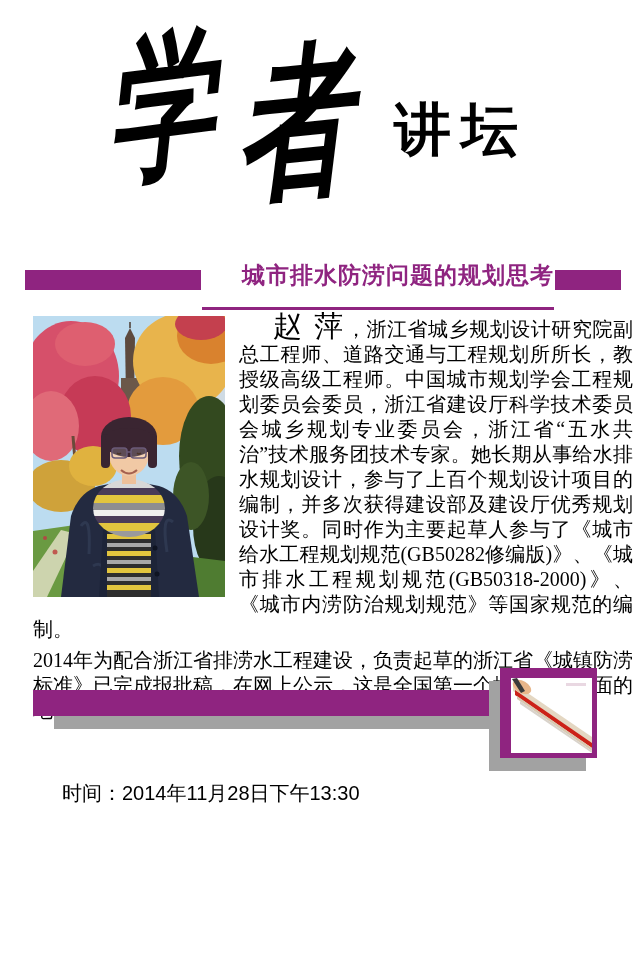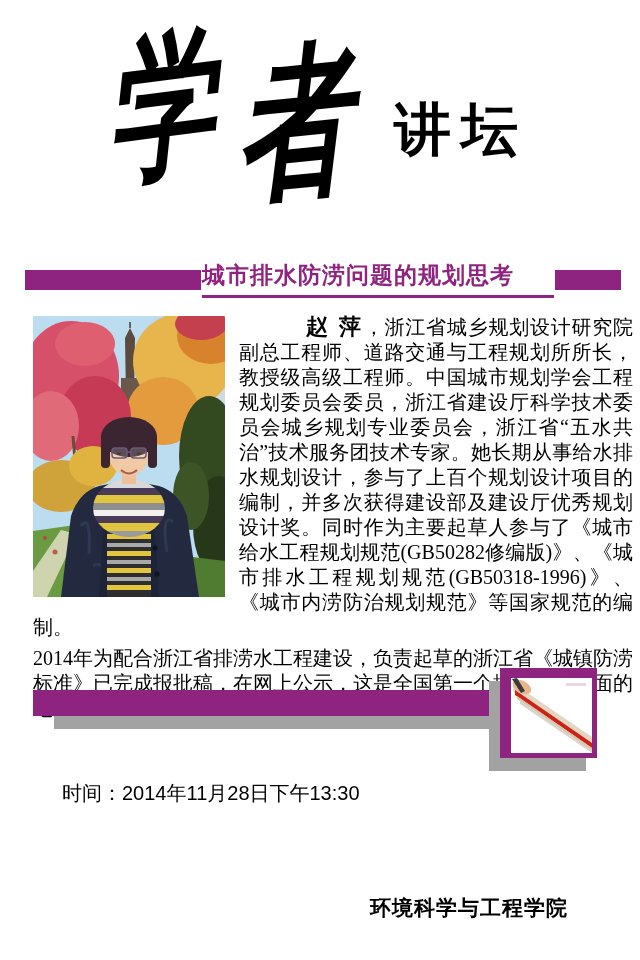--- a/index.html
+++ b/index.html
@@ -18,31 +18,31 @@
   .char-zhe{left:232px;top:46px;font-size:164px;transform:scaleX(.70) rotate(-4deg);transform-origin:left top;}
   .masthead-sub{position:absolute;left:394px;top:93px;font-size:57px;line-height:1.25;
     font-weight:bold;letter-spacing:10px;font-family:"DejaVu Serif",serif;white-space:nowrap;}
 
   
   .bar{position:absolute;background:var(--accent);}
   .bar-left{left:25px;top:270px;width:176px;height:20px;}
   .bar-right{left:555px;top:270px;width:66px;height:20px;}
   .banner-title{position:absolute;left:202px;top:260px;width:352px;
     font-size:23px;font-weight:bold;letter-spacing:1px;color:var(--accent);
-    text-align:left;font-family:"DejaVu Serif",serif;white-space:nowrap;
-    padding-bottom:4px;border-bottom:3px solid var(--accent);}
+    text-align:right;font-family:"DejaVu Serif",serif;white-space:nowrap;
+    padding-bottom:16px;border-bottom:3px solid var(--accent);}
 
   
   .bio{position:absolute;left:33px;top:314px;width:600px;
     font-size:20px;line-height:25px;text-align:justify;}
   .photo{float:left;width:192px;height:281px;margin:2px 14px 6px 0;background:#bcdcf0;}
   .photo svg{display:block;}
   .bio p{margin:0;}
   .bio .p1{text-indent:34px;}
-  .bio .name{font-size:22px;font-weight:bold;letter-spacing:2px;margin-left:33px;}
+  .bio .name{font-size:29px;font-weight:normal;letter-spacing:2px;}
   .bio .p2{clear:left;margin-top:6px;}
 
   
   .bar-shadow{position:absolute;left:54px;top:716px;width:452px;height:13px;background:var(--shadow);}
   .bar-main{position:absolute;left:33px;top:690px;width:478px;height:26px;background:var(--accent);}
   .stamp-shadow{position:absolute;left:489px;top:681px;width:97px;height:90px;background:var(--shadow);}
   .stamp{position:absolute;left:500px;top:668px;width:97px;height:90px;background:var(--accent);}
   .stamp-img{position:absolute;left:11px;top:10px;width:81px;height:75px;background:#ffffff;overflow:hidden;}
 
   
@@ -152,21 +152,21 @@
 
         <g fill="rgba(255,255,255,0.18)" stroke="#6a5a78" stroke-width="1.5">
           <rect x="79" y="132" width="15" height="10" rx="3"></rect>
           <rect x="98" y="132" width="15" height="10" rx="3"></rect>
           <line x1="94" y1="136" x2="98" y2="136"></line>
         </g>
         <path d="M84,137 q2,2 4,0 M104,137 q2,2 4,0" stroke="#4a3428" stroke-width="1.4" fill="none"></path>
         <path d="M88,154 Q96,161 104,154" stroke="#a5604f" stroke-width="2" fill="none"></path>
       </svg>
     </div>
-    <p class="p1"><span class="name">赵 萍</span><span>，浙江省城乡规划设计研究院副总工程师、道路交通与工程规划所所长，教授级高级工程师。中国城市规划学会工程规划委员会委员，浙江省建设厅科学技术委员会城乡规划专业委员会，浙江省“五水共治”技术服务团技术专家。她长期从事给水排水规划设计，参与了上百个规划设计项目的编制，并多次获得建设部及建设厅优秀规划设计奖。同时作为主要起草人参与了《城市给水工程规划规范(GB50282修编版)》、《城市排水工程规划规范(GB50318-1996)》、《城市内涝防治规划规范》等国家规范的编制。</span></p>
+    <p class="p1"><span class="name">赵 萍</span><span>，浙江省城乡规划设计研究院副总工程师、道路交通与工程规划所所长，教授级高级工程师。中国城市规划学会工程规划委员会委员，浙江省建设厅科学技术委员会城乡规划专业委员会，浙江省“五水共治”技术服务团技术专家。她长期从事给水排水规划设计，参与了上百个规划设计项目的编制，并多次获得建设部及建设厅优秀规划设计奖。同时作为主要起草人参与了《城市给水工程规划规范(GB50282修编版)》、《城市排水工程规划规范(GB50318-2000)》、《城市内涝防治规划规范》等国家规范的编制。</span></p>
     <p class="p2">2014年为配合浙江省排涝水工程建设，负责起草的浙江省《城镇防涝标准》已完成报批稿，在网上公示，这是全国第一个排水防涝方面的地方性标准，获得行业内较高的评价。</p>
   </div>
 
   <div class="bar-shadow"></div>
   <div class="bar-main"></div>
   <div class="stamp-shadow"></div>
   <div class="stamp">
     <div class="stamp-img">
       <svg width="81" height="75" viewBox="0 0 81 75" xmlns="http://www.w3.org/2000/svg">
         <rect x="0" y="0" width="81" height="75" fill="#ffffff"></rect>
@@ -178,15 +178,14 @@
         <polygon points="9,23 81,73 81,75 9,26" fill="#d9d3cb"></polygon>
 
         <ellipse cx="11" cy="9" rx="10" ry="6" transform="rotate(30 11 9)" fill="#e8b68a"></ellipse>
         <polygon points="1,1 6,0 14,13 10,15" fill="#3a3a3a"></polygon>
       </svg>
     </div>
   </div>
 
   <div class="sched-row row-time"><span>时间：</span><span>2014年11月28日下午13:30</span></div>
 
-  <div class="organizer">环境科学与工程学院</div>
 
 </div>
 
 </body></html>

